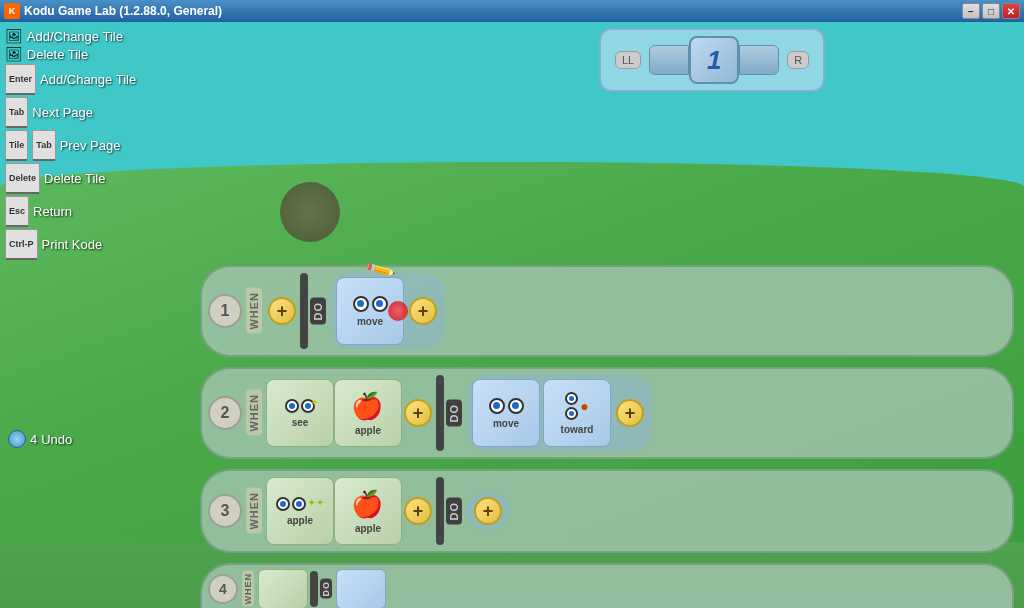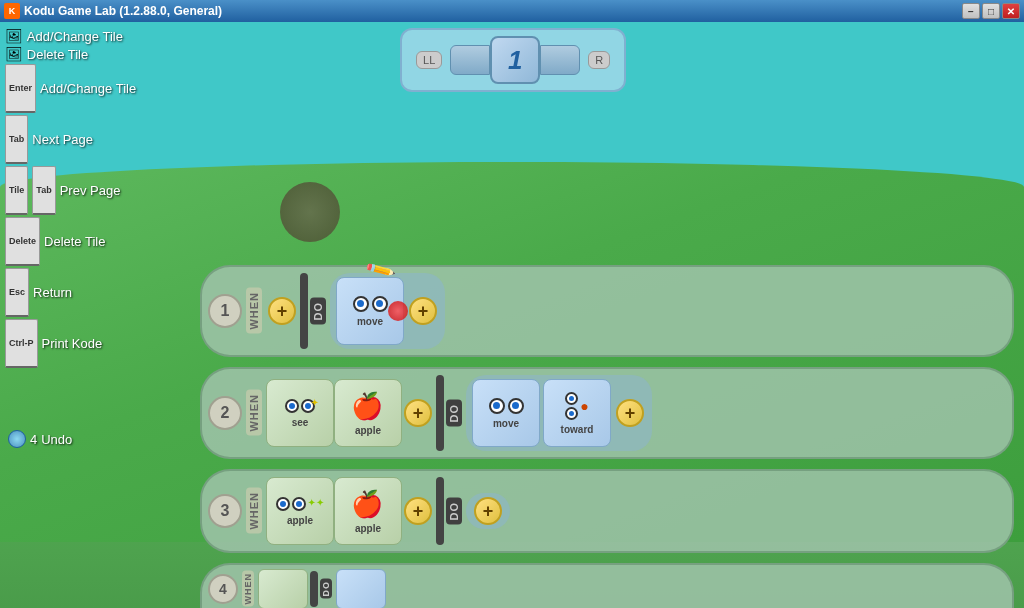--- a/index.html
+++ b/index.html
@@ -95,21 +95,21 @@
       align-items: center;
       gap: 4px;
       margin-bottom: 2px;
       font-size: 11px;
     }
     .shortcut-key {
       background: #e0e0e0;
       border: 1px solid #999;
       border-bottom: 2px solid #666;
       border-radius: 2px;
-      padding: 16px 3px;
+      padding: 7px 3px;
       font-size: 9px;
       font-weight: bold;
       color: #333;
       min-width: 14px;
       text-align: center;
       line-height: 14px;
     }
     .shortcut-label {
       color: white;
       text-shadow: 1px 1px 2px rgba(0,0,0,0.8);
@@ -131,21 +131,21 @@
       border-radius: 50%;
       border: 1px solid #2060a0;
     }
 
     
     .controller-display {
       position: absolute;
       top: 28px; left: 400px;
       right: 0;
       display: flex;
-      justify-content: flex-start;
+      justify-content: center;
       z-index: 50;
     }
     .controller-bg {
       background: rgba(180,220,240,0.7);
       border-radius: 12px;
       border: 2px solid #80b0d0;
       padding: 6px 14px;
       display: flex;
       align-items: center;
       gap: 8px;

